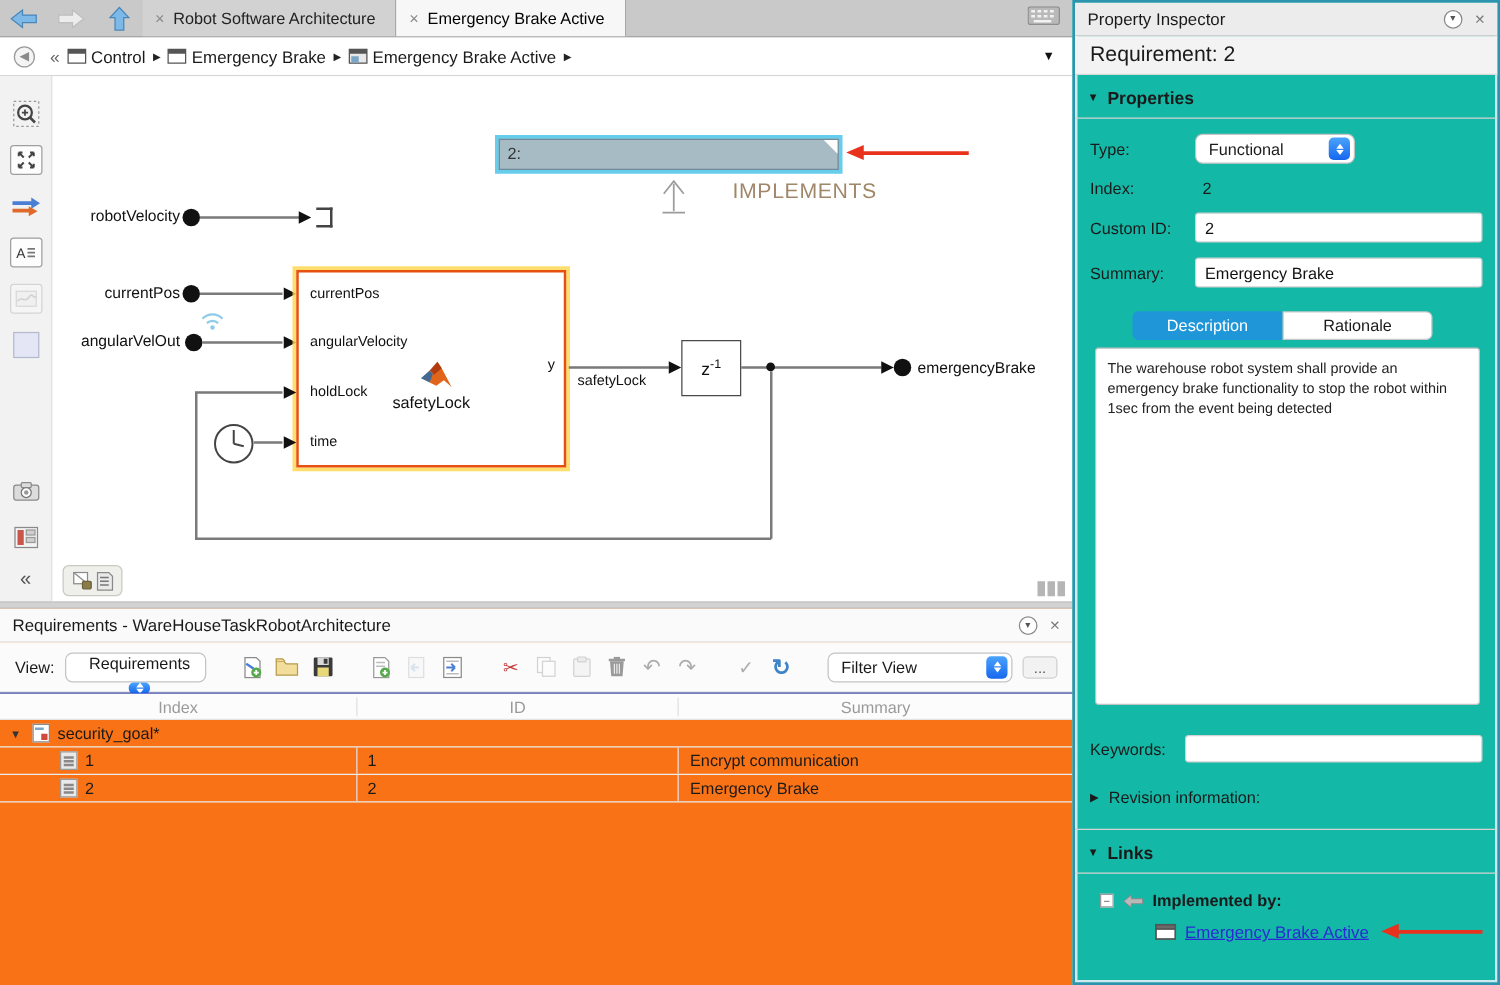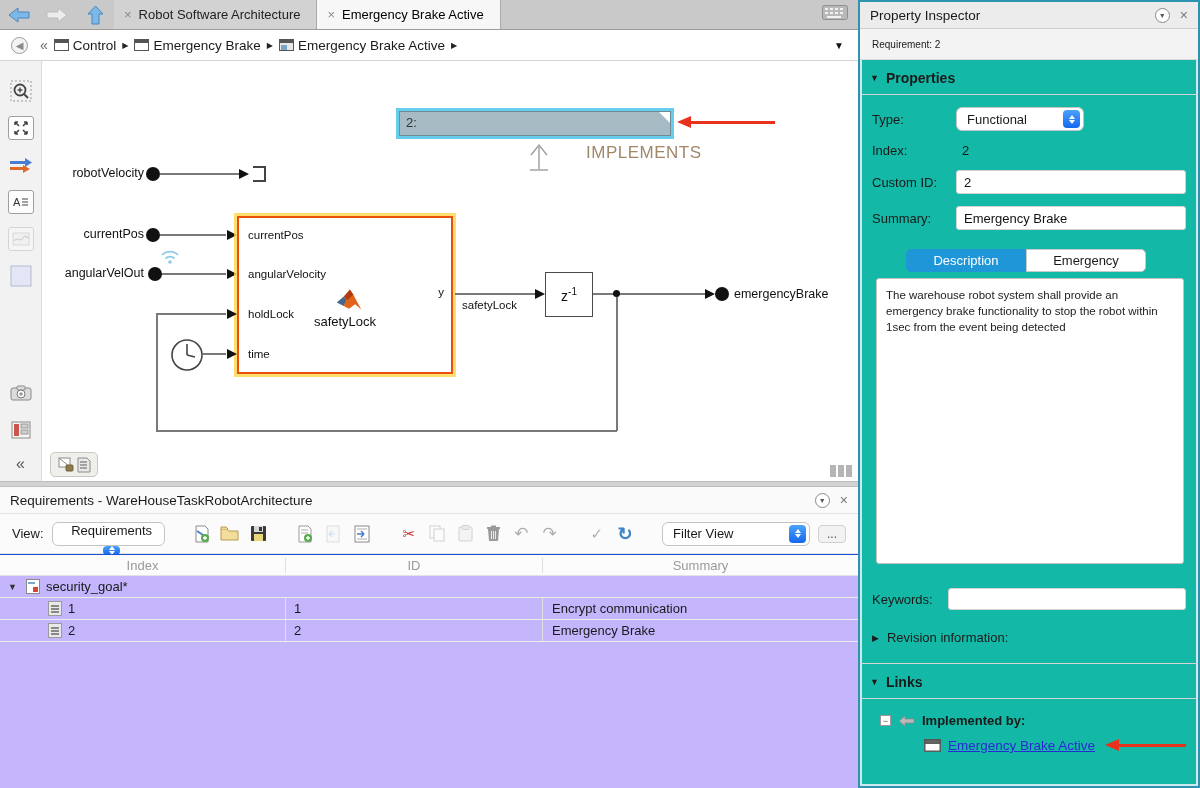--- a/index.html
+++ b/index.html
@@ -62,21 +62,21 @@
   .ml-logo { position:absolute; left:96px; top:68px; }
   .delay-block { position:absolute; left:503px; top:211px; width:48px; height:45px; border:1.5px solid #4a4a4a; background:#fff; display:flex; align-items:center; justify-content:center; font-size:14px; color:#111; }
   .terminator { position:absolute; left:211px; top:105px; width:13px; height:16px; border-top:2px solid #444; border-right:2px solid #444; border-bottom:2px solid #444; }
   .clock-ico { position:absolute; left:128px; top:277px; }
   .badge-group { position:absolute; left:8px; top:391px; width:48px; height:25px; background:#efefeb; border:1px solid #c9c9c1; border-radius:5px; display:flex; align-items:center; justify-content:center; gap:3px; }
   .canvas-corner-bars { position:absolute; right:6px; bottom:4px; display:flex; gap:2px; }
   .canvas-corner-bars span { width:6px; height:12px; background:#b5b5b5; display:block; }
 
   
   .hdivider { height:6px; background:#d2d2d2; border-top:1px solid #bdbdbd; border-bottom:1px solid #bdbdbd; flex:0 0 auto; }
-  .bottom-panel { flex:1; background:#c4b5fd; display:flex; flex-direction:column; }
+  .bottom-panel { flex:1; background:#f97316; display:flex; flex-direction:column; }
   .bp-header { height:27px; background:#fafafa; border-bottom:1px solid #e2e2e2; display:flex; align-items:center; padding:0 10px; font-size:13.5px; flex:0 0 auto; }
   .hdr-icons { margin-left:auto; display:flex; align-items:center; gap:10px; }
   .circ-chev { width:15px; height:15px; border:1px solid #8a8a8a; border-radius:50%; display:flex; align-items:center; justify-content:center; font-size:7px; color:#555; background:#fff; }
   .x-close { color:#7a7a7a; font-size:14px; }
   .bp-toolbar { height:40px; display:flex; align-items:center; padding:0 12px; gap:8px; background:#fbfbfb; border-bottom:1px solid #e4e4e4; font-size:13px; flex:0 0 auto; }
   .mac-select { display:flex; align-items:center; border:1px solid #c4c4c4; border-radius:6px; background:#fff; height:24px; padding:0 3px 0 10px; font-size:13px; gap:8px; }
   .mac-stepper { width:17px; height:18px; border-radius:4px; background:linear-gradient(#4aa3fc,#1667ee); display:flex; flex-direction:column; align-items:center; justify-content:center; gap:1px; }
   .mac-stepper i { display:block; width:0; height:0; }
   .mac-stepper .up { border-left:3.5px solid transparent; border-right:3.5px solid transparent; border-bottom:4px solid #fff; }
   .mac-stepper .dn { border-left:3.5px solid transparent; border-right:3.5px solid transparent; border-top:4px solid #fff; }
@@ -97,21 +97,21 @@
   .tree-caret { font-size:9px; color:#333; width:12px; }
   .doc-ico { width:14px; height:15px; background:#e9e9e9; border:1px solid #9a9a9a; position:relative; flex:0 0 auto; }
   .doc-ico::after { content:""; position:absolute; left:2px; top:3px; width:8px; height:1.5px; background:#888; box-shadow:0 3px 0 #888, 0 6px 0 #888; }
   .set-ico { width:14px; height:15px; background:#fff; border:1px solid #8a8a8a; position:relative; }
   .set-ico::after { content:""; position:absolute; right:1px; bottom:1px; width:5px; height:5px; background:#d04a3a; }
   .set-ico::before { content:""; position:absolute; left:1px; top:2px; width:7px; height:2px; background:#7aa7c7; }
 
   
   .right-panel { position:absolute; left:858px; top:0; width:342px; height:788px; background:#14b8a6; border:2px solid #2d93ae; box-shadow:inset 0 0 0 2px #cfe9f1; font-size:13px; overflow:hidden; }
   .pi-header { height:27px; background:#ececec; border-bottom:1px solid #cfcfcf; display:flex; align-items:center; padding:0 10px; font-size:13.5px; }
-  .pi-subtitle { height:31px; display:flex; align-items:center; padding:0 12px; border-bottom:1px solid #d9d9d9; background:#f3f3f3; font-size:10px; }
+  .pi-subtitle { height:31px; display:flex; align-items:center; padding:0 12px; border-bottom:1px solid #d9d9d9; background:#f3f3f3; font-size:17px; }
   .pi-sect { display:flex; align-items:center; gap:7px; padding:10px 10px 8px 10px; border-bottom:1px solid #d4d4d4; font-weight:bold; font-size:14px; }
   .sect-caret { font-size:9px; }
   .form-row { display:flex; align-items:center; padding:7px 12px 5px 12px; }
   .form-label { width:84px; flex:0 0 auto; }
   .pi-input { flex:1; height:24px; border:1px solid #d2d2d2; border-radius:3px; background:#fff; padding:0 7px; font-size:13px; font-family:"Liberation Sans",sans-serif; color:#111; }
   .plain-val { padding-left:6px; }
 
   .dr-tabs { display:flex; margin:14px 4px 0 46px; position:relative; z-index:2; }
   .dr-tab { width:120px; height:23px; display:flex; align-items:center; justify-content:center; font-size:13px; border:1px solid #c9c9c9; background:#fff; }
   .dr-tab.active { background:#1e96d8; color:#fff; border-color:#1e96d8; border-top-left-radius:5px; border-bottom-left-radius:5px; }
@@ -564,21 +564,21 @@
       <span class="form-label">Custom ID:</span>
       <input class="pi-input" value="2" style="">
     </div>
     <div class="form-row">
       <span class="form-label">Summary:</span>
       <input class="pi-input" value="Emergency Brake" style="">
     </div>
 
     <div class="dr-tabs">
       <div class="dr-tab active">Description</div>
-      <div class="dr-tab inactive">Emergency</div>
+      <div class="dr-tab inactive">Rationale</div>
     </div>
 
     <div class="editor-box">
       <div class="ed-text">The warehouse robot system shall provide an emergency brake functionality to stop the robot within 1sec from the event being detected</div>
     </div>
 
     <div class="kw-row">
       <span class="form-label">Keywords:</span>
       <input class="pi-input" style="height: 22px;">
     </div>

